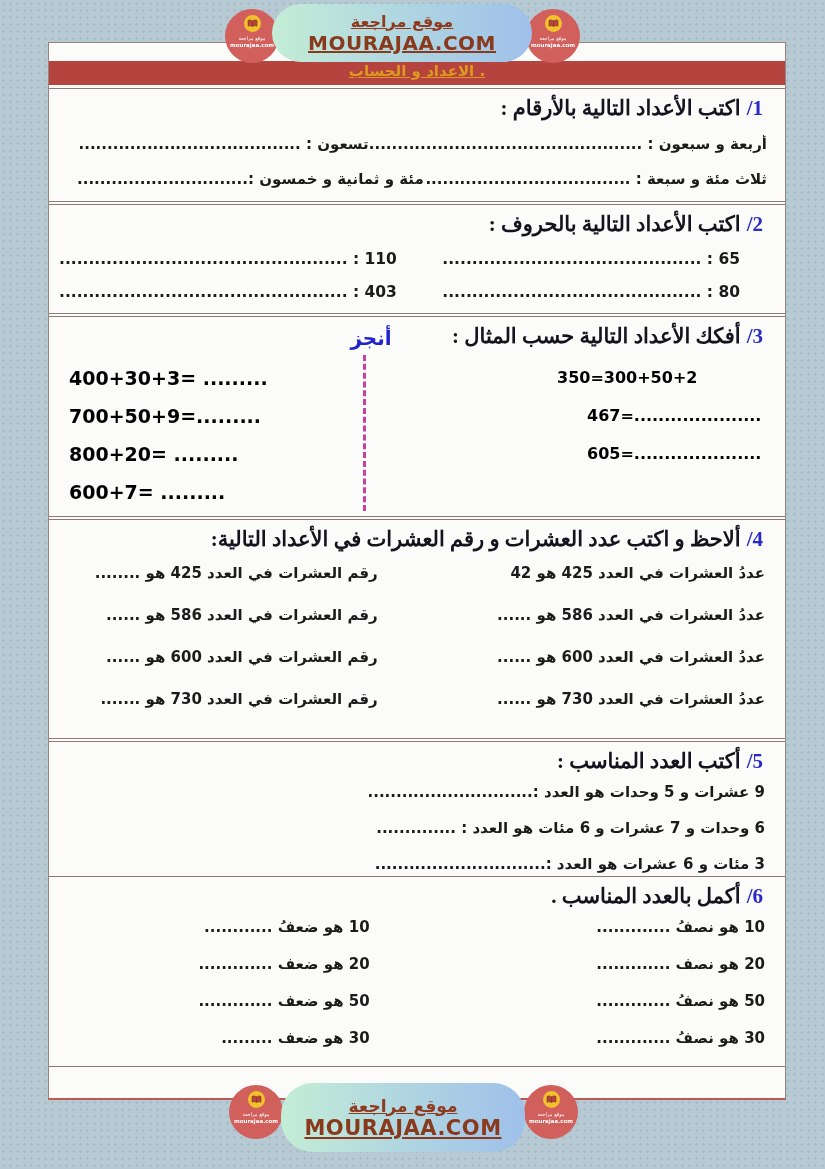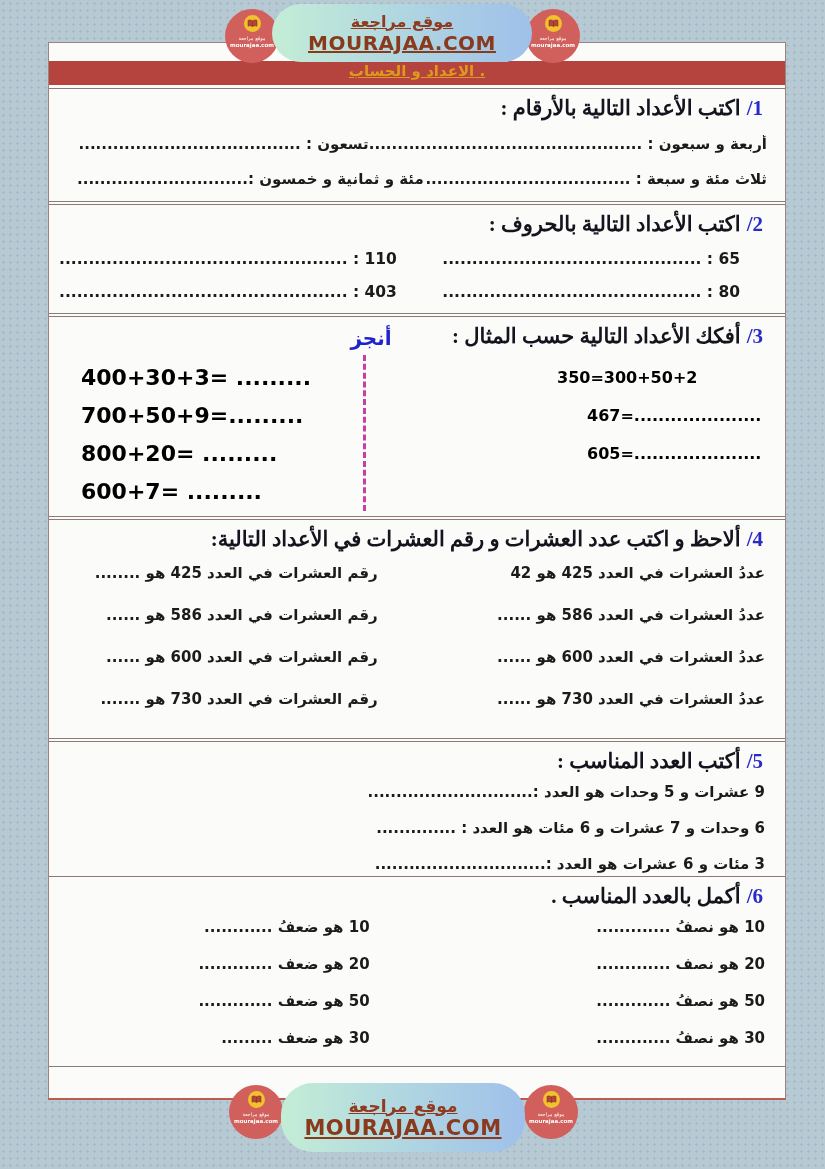--- a/index.html
+++ b/index.html
@@ -30,21 +30,21 @@
   
   .s1 .row{margin:14px 18px 0 28px;}
   .s1 .row.r2{margin-top:17px;}
   
   .s2 .row{margin:13px 45px 0 10px;font-size:15.5px;}
   .s2 .row.r2{margin-top:15px;}
   
   .anjiz{position:absolute;left:292px;top:9px;width:60px;text-align:center;color:#2222cc;font-weight:bold;font-size:20px;}
   .divider{position:absolute;left:314px;top:38px;height:156px;border-left:3px dashed #c73fa0;}
   .s3-left{position:absolute;left:0;top:42px;width:310px;direction:ltr;}
-  .s3-left div{padding-left:32px;height:38px;line-height:38px;font-weight:bold;font-size:22px;white-space:nowrap;}
+  .s3-left div{padding-left:20px;height:38px;line-height:38px;font-weight:bold;font-size:19px;white-space:nowrap;}
   .s3-right{position:absolute;left:318px;right:0;top:42px;direction:ltr;}
   .s3-right div{padding-left:220px;height:38px;line-height:38px;font-weight:bold;font-size:16px;white-space:nowrap;}
   .s3-right div.example{padding-left:190px;}
   
   .cols .row{height:42px;line-height:42px;}
   .cols .row:first-of-type{margin-top:8px;}
   .cell-r,.cell-l{box-sizing:border-box;white-space:nowrap;overflow:hidden;}
   .cell-r{width:51%;padding-right:20px;text-align:right;}
   .cell-l{width:49%;padding-right:32px;text-align:right;}
   

